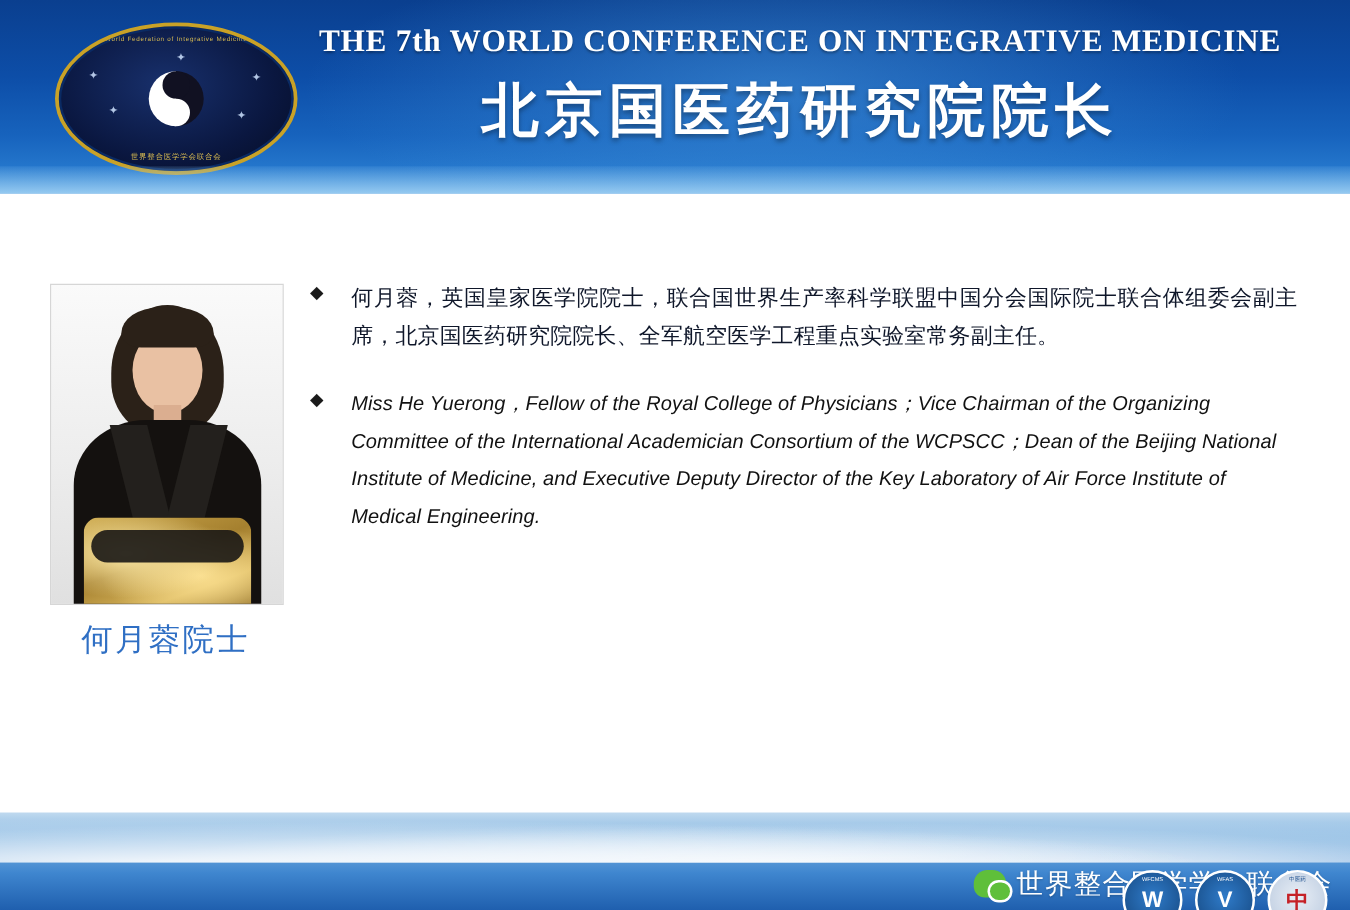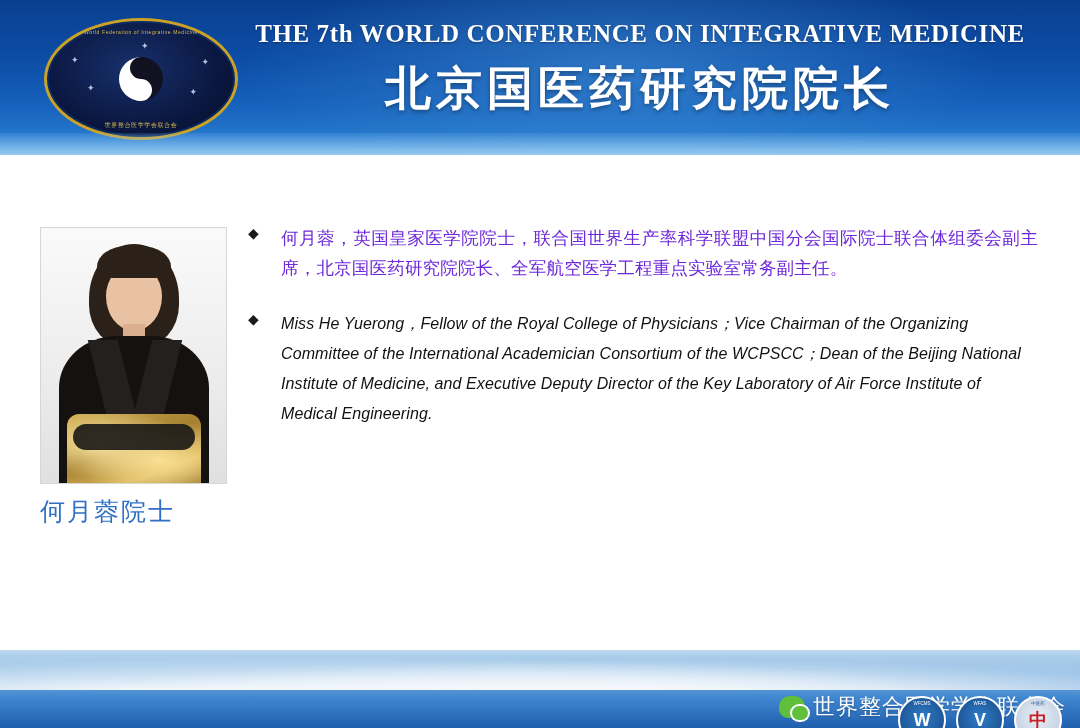--- a/index.html
+++ b/index.html
@@ -192,20 +192,21 @@
     width: 122px; height: 26px;
     background: #1a1715;
     border-radius: 14px;
     opacity: .9;
   }
 
   .portrait-caption {
     position: absolute;
     left: 40px; top: 340px;
     width: 185px;
+    text-align: center;
     color: #2f6fc4;
     font-size: 25px;
     letter-spacing: 2px;
   }
 
   .bullets {
     position: absolute;
     left: 248px; top: 68px;
     width: 790px;
   }
@@ -215,21 +216,21 @@
     margin-bottom: 26px;
   }
   .bullet .marker {
     position: absolute;
     left: 0; top: 3px;
     color: #1a1a1a;
     font-size: 14px;
     line-height: 1;
   }
   .bullet .text-cn {
-    color: #6d28d9;
+    color: #0f172a;
     font-size: 17.5px;
     line-height: 1.72;
     letter-spacing: .2px;
     text-align: justify;
   }
   .bullet .text-en {
     color: #111111;
     font-size: 16px;
     line-height: 1.88;
     letter-spacing: .1px;

